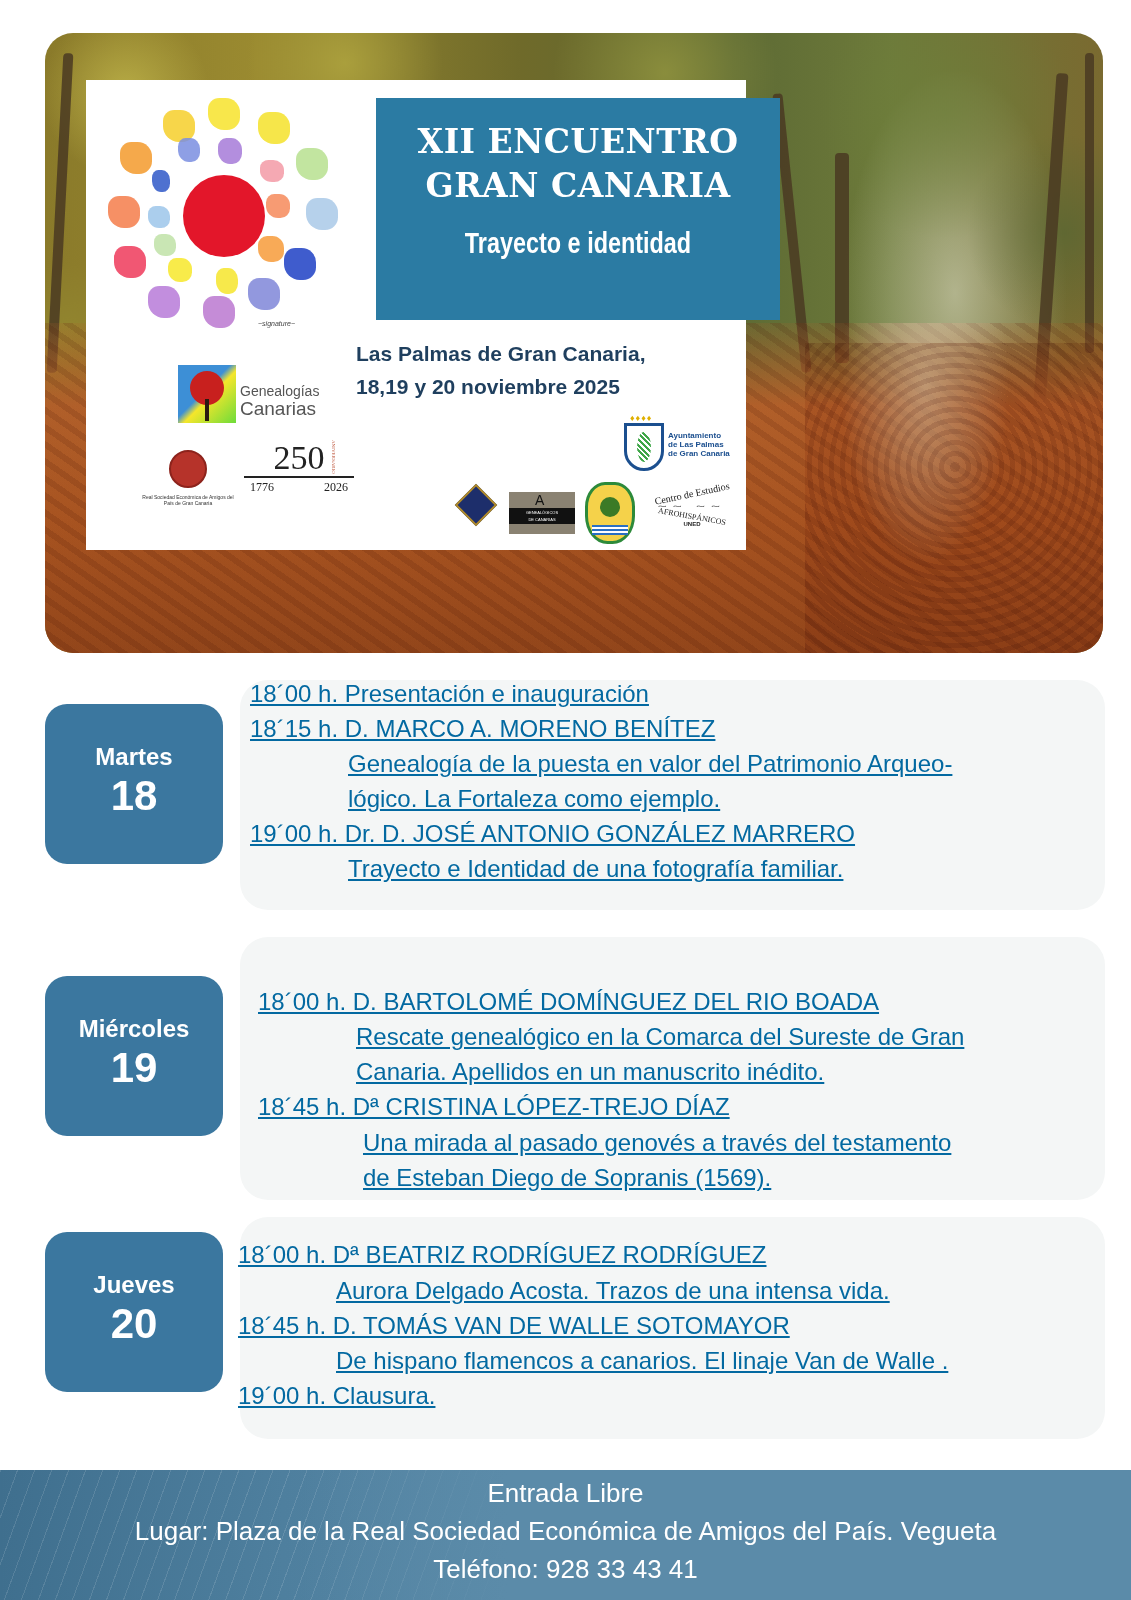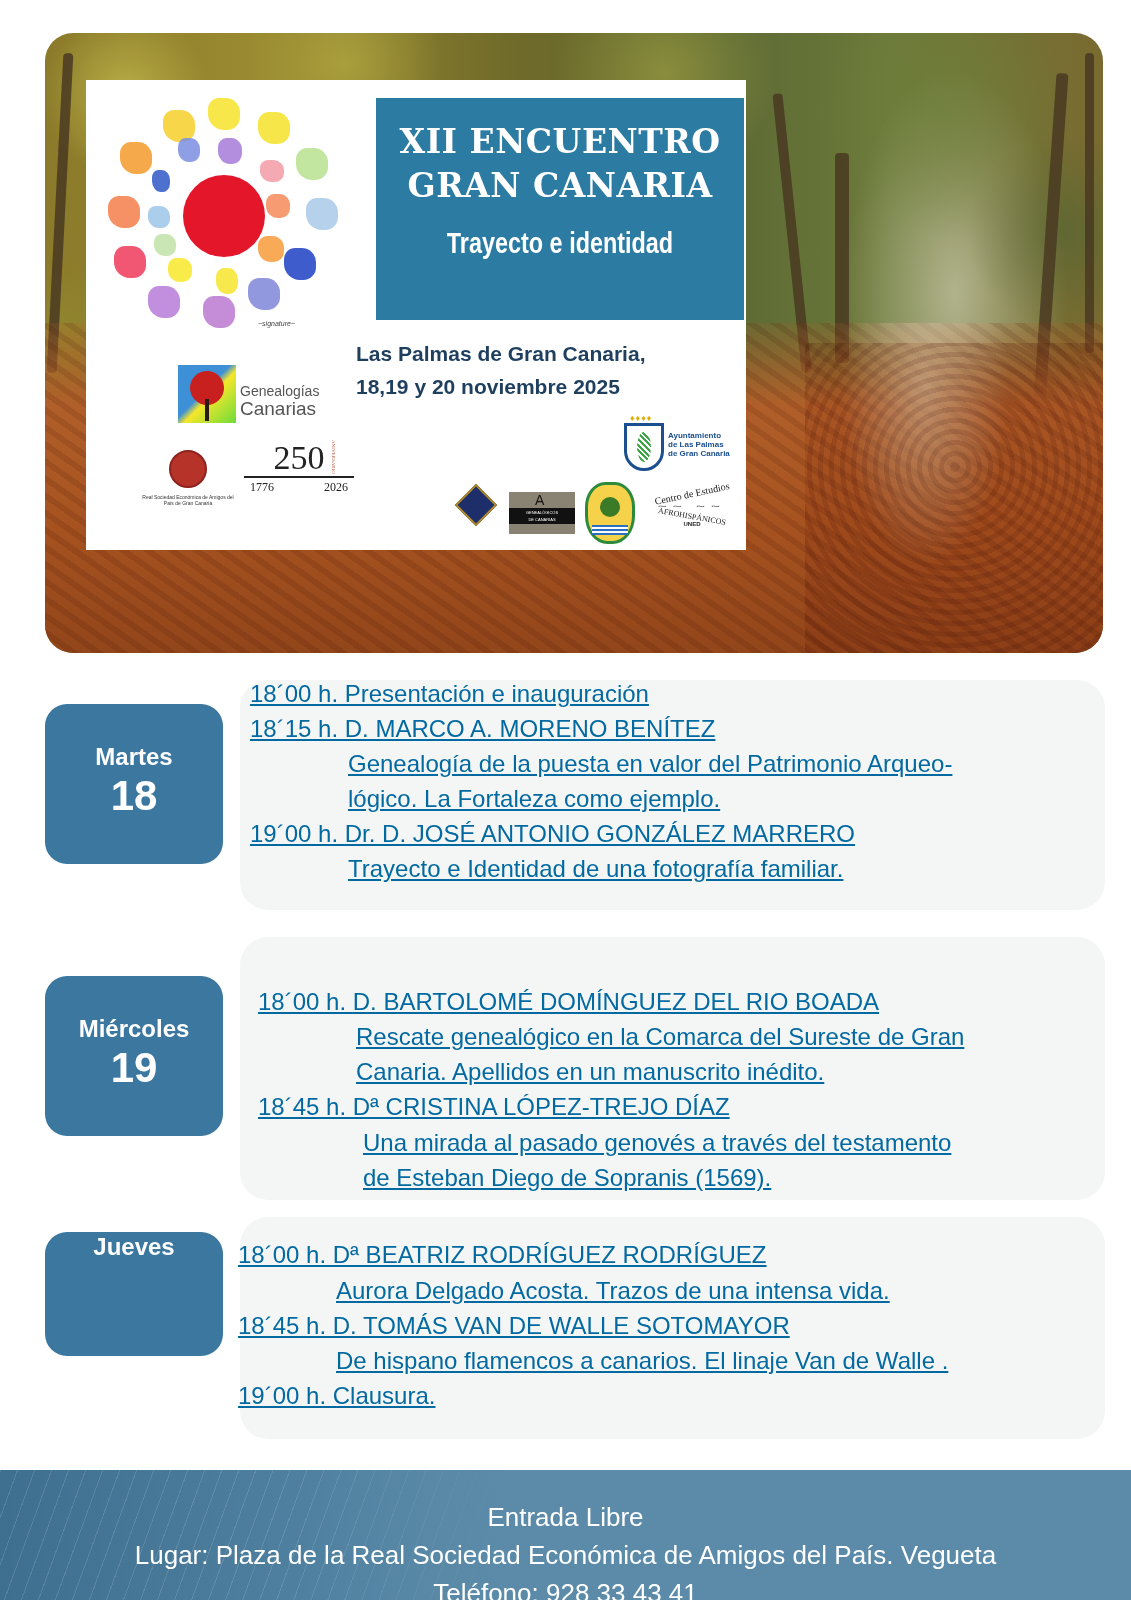--- a/index.html
+++ b/index.html
@@ -38,21 +38,21 @@
         repeating-radial-gradient(circle at 50% 40%, rgba(140,60,25,0.4) 0 5px, rgba(200,120,70,0.3) 5px 11px);
       mix-blend-mode: multiply; opacity: 0.7;
     }
     .trunk { position: absolute; background: #4a3a22; border-radius: 4px; opacity: 0.85; }
 
     .poster {
       position: absolute; left: 41px; top: 47px; width: 660px; height: 470px;
       background: #ffffff;
     }
     .title-box {
-      position: absolute; left: 290px; top: 18px; width: 368px; height: 222px;
+      position: absolute; left: 290px; top: 18px; width: 404px; height: 222px;
       background: #2b7ba3; color: #ffffff; text-align: center;
       font-family: "DejaVu Serif", "Liberation Serif", serif;
     }
     .title-line { font-size: 33px; font-weight: bold; line-height: 44px; letter-spacing: 0.5px; }
     .title-box .t1 { margin-top: 22px; }
     .subtitle {
       font-family: "Liberation Sans", sans-serif; font-weight: bold;
       font-size: 30px; margin-top: 18px; transform: scaleX(0.78); display: block;
     }
     .place {
@@ -135,21 +135,21 @@
       background:
         repeating-linear-gradient(110deg, rgba(255,255,255,0.12) 0 1px, transparent 1px 16px),
         linear-gradient(90deg, #3f6f8e 0%, #4e7f9e 25%, #5a8aa8 55%, #5b8ba9 100%);
       color: #ffffff; text-align: center;
     }
     .footer-fade {
       position: absolute; left: 300px; top: 0; right: 0; bottom: 0;
       background: linear-gradient(90deg, rgba(91,139,169,0) 0%, rgba(91,139,169,1) 25%);
     }
     .footer-line { position: relative; font-size: 26px; line-height: 38px; }
-    .footer-line.first { padding-top: 28px; }
+    .footer-line.first { padding-top: 4px; }
   </style>
 </head>
 <body>
 
 <div class="hero">
   <div class="hero-foliage"></div>
   <div class="trunk" style="left:742px;top:60px;width:10px;height:280px;transform:rotate(-6deg);"></div>
   <div class="trunk" style="left:790px;top:120px;width:14px;height:210px;"></div>
   <div class="trunk" style="left:1000px;top:40px;width:12px;height:330px;transform:rotate(4deg);"></div>
   <div class="trunk" style="left:1040px;top:20px;width:9px;height:300px;"></div>
@@ -277,22 +277,23 @@
   <div class="day-num">19</div>
 </div>
 <div class="line" style="left:258px;top:987px;">18´00 h. D. BARTOLOMÉ DOMÍNGUEZ DEL RIO BOADA</div>
 <div class="line desc" style="left:258px;top:1022px;">Rescate genealógico en la Comarca del Sureste de Gran</div>
 <div class="line desc" style="left:258px;top:1057px;">Canaria. Apellidos en un manuscrito inédito.</div>
 <div class="line" style="left:258px;top:1092px;">18´45 h. Dª CRISTINA LÓPEZ-TREJO DÍAZ</div>
 <div class="line desc" style="left:265px;top:1128px;">Una mirada al pasado genovés  a través del testamento</div>
 <div class="line desc" style="left:265px;top:1163px;">de Esteban Diego de Sopranis (1569).</div>
 
 <div class="day-card" style="top:1217px;height:222px;"></div>
-<div class="day-badge" style="top:1232px;height:124px;">
+<div class="day-badge" style="top:1232px;height:160px;padding-top:38px;">
   <div class="day-name">Jueves</div>
+  <div class="day-num">20</div>
 </div>
 <div class="line" style="left:238px;top:1240px;">18´00 h. Dª BEATRIZ RODRÍGUEZ RODRÍGUEZ</div>
 <div class="line desc" style="left:238px;top:1276px;">Aurora Delgado Acosta. Trazos de una intensa vida.</div>
 <div class="line" style="left:238px;top:1311px;">18´45 h. D. TOMÁS VAN DE WALLE SOTOMAYOR</div>
 <div class="line desc" style="left:238px;top:1346px;">De hispano flamencos a canarios. El linaje Van de Walle .</div>
 <div class="line" style="left:238px;top:1381px;">19´00 h. Clausura.</div>
 
 <div class="footer">
   <div class="footer-fade"></div>
   <div class="footer-line first">Entrada Libre</div>

